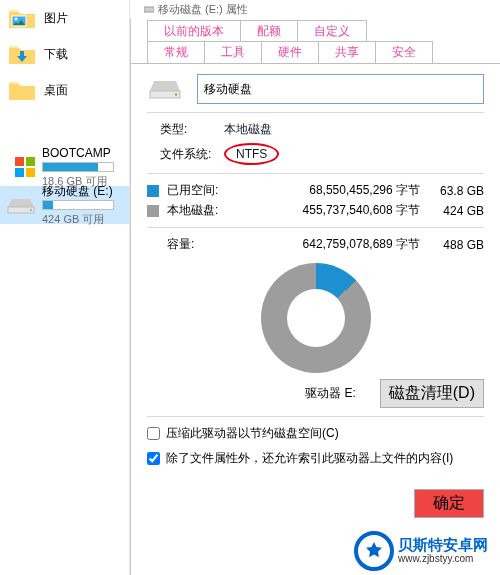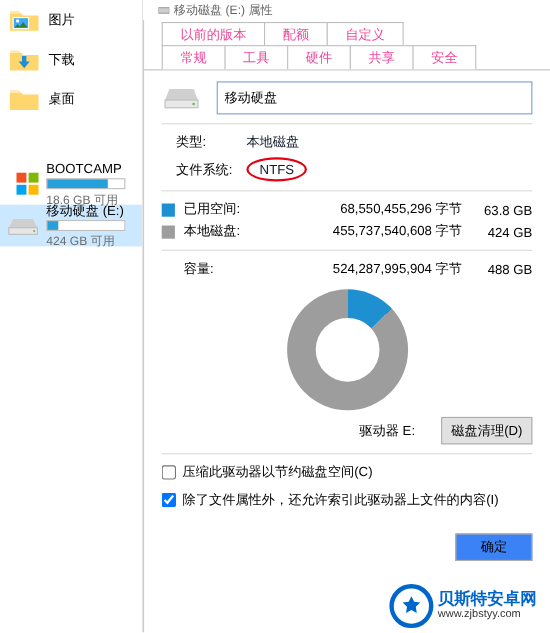--- a/index.html
+++ b/index.html
@@ -46,22 +46,22 @@
 .usage .swatch{width:12px;height:12px;margin-right:8px;flex-shrink:0}
 .usage .lbl{width:60px}
 .usage .bytes{flex:1;text-align:right;padding-right:10px}
 .usage .hr-size{width:54px;text-align:right}
 .swatch.blue{background:#1e90d2}
 .swatch.gray{background:#9d9d9d}
 .donut{width:110px;height:110px;border-radius:50%;margin:10px auto 4px auto;background:conic-gradient(#1e90d2 0deg 47deg,#9d9d9d 47deg 360deg);position:relative}
 .donut::after{content:"";position:absolute;inset:26px;background:#fff;border-radius:50%}
 .drive-letter-row{display:flex;align-items:center;justify-content:space-between;margin-top:6px}
 .drive-letter{margin-left:auto;margin-right:24px}
-.btn{border:1px solid #adadad;background:#e1e1e1;padding:3px 8px;font-size:12px;font-family:inherit;cursor:default}
-.btn.ok{background:#3b82f6;min-width:70px}
+.btn{border:1px solid #adadad;background:#e1e1e1;padding:3px 8px;font-size:16px;font-family:inherit;cursor:default}
+.btn.ok{background:#ef4444;min-width:70px}
 .btn.cleanup{min-width:78px}
 .check-row{display:flex;align-items:flex-start;margin:8px 0}
 .check-row input{margin:2px 6px 0 0}
 .footer{display:flex;justify-content:flex-end;align-items:center;padding:10px 16px 0 16px;gap:8px;margin-top:12px}
 .watermark{position:absolute;right:12px;bottom:4px;display:flex;align-items:center}
 .watermark .wm-circle{width:40px;height:40px;border:4px solid #0066cc;border-radius:50%;display:flex;align-items:center;justify-content:center}
 .watermark .wm-circle svg{width:20px;height:20px}
 .watermark .wm-text{margin-left:4px}
 .watermark .wm-title{font-size:15px;font-weight:bold;color:#0066cc;line-height:16px}
 .watermark .wm-url{font-size:10px;color:#333;line-height:12px}
@@ -196,21 +196,21 @@
       <div class="usage">
         <span class="swatch gray"></span>
         <span class="lbl">本地磁盘:</span>
         <span class="bytes">455,737,540,608 字节</span>
         <span class="hr-size">424 GB</span>
       </div>
       <hr class="hr">
       <div class="usage">
         <span style="width:20px"></span>
         <span class="lbl">容量:</span>
-        <span class="bytes">524,287,995,904 字节</span>
+        <span class="bytes">642,759,078,689 字节</span>
         <span class="hr-size">488 GB</span>
       </div>
 
       <div class="donut"></div>
       <div class="drive-letter-row">
         <span class="drive-letter">驱动器 E:</span>
         <button class="btn cleanup">磁盘清理(D)</button>
       </div>
       <hr class="hr">
       <div class="check-row">

